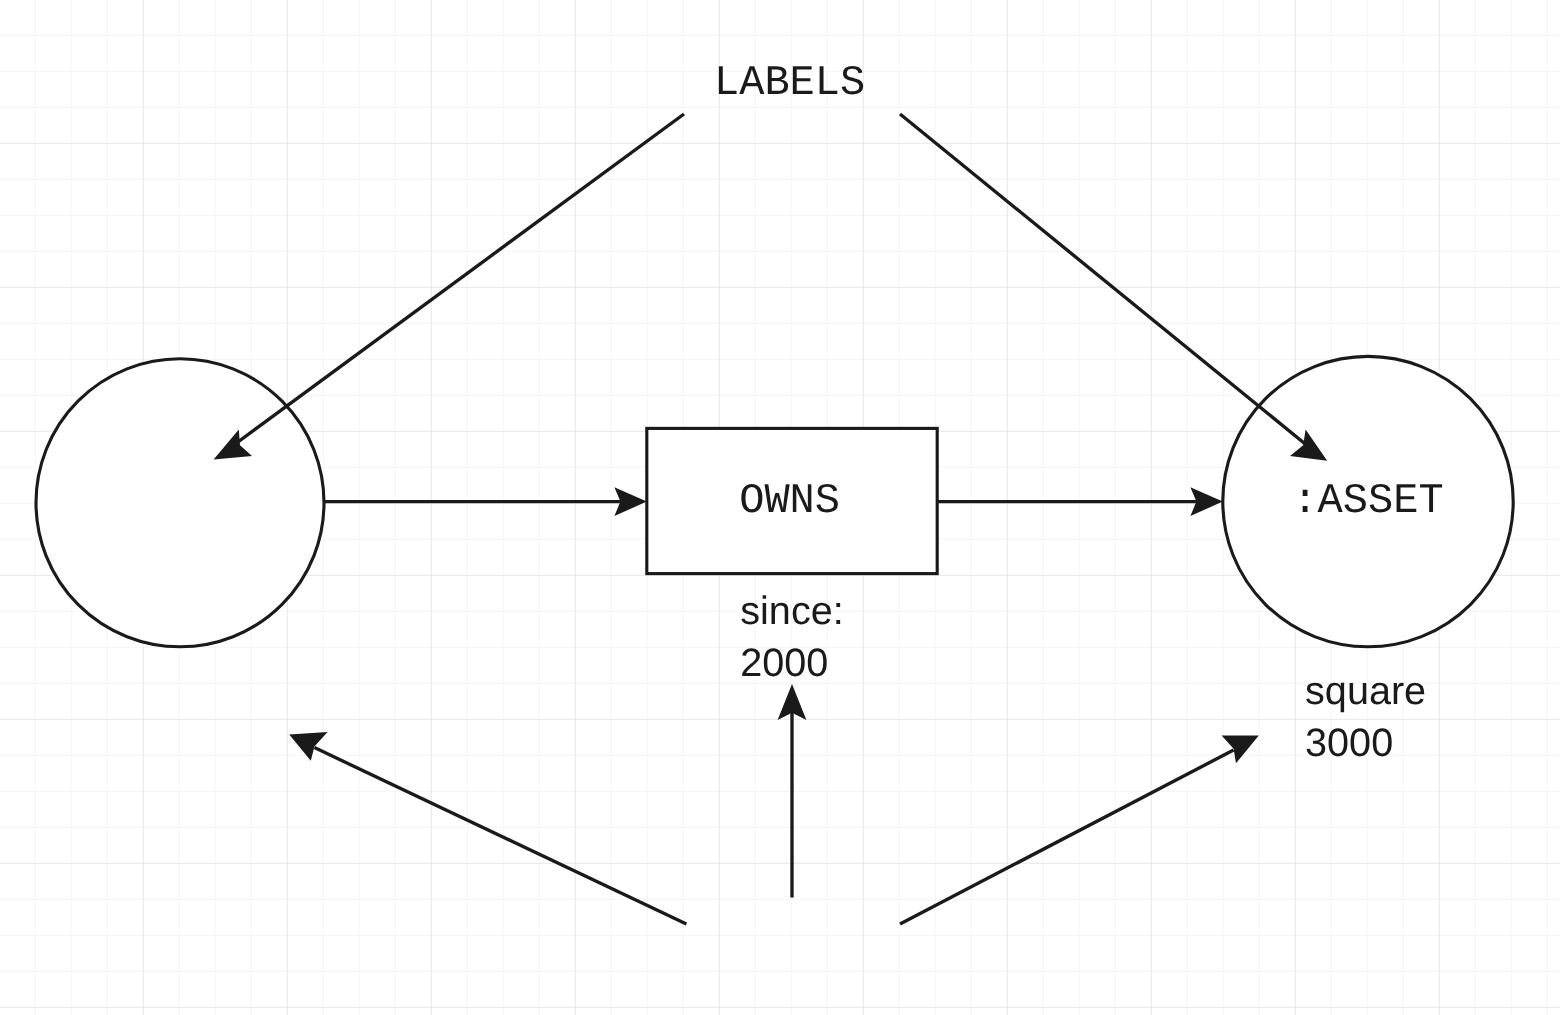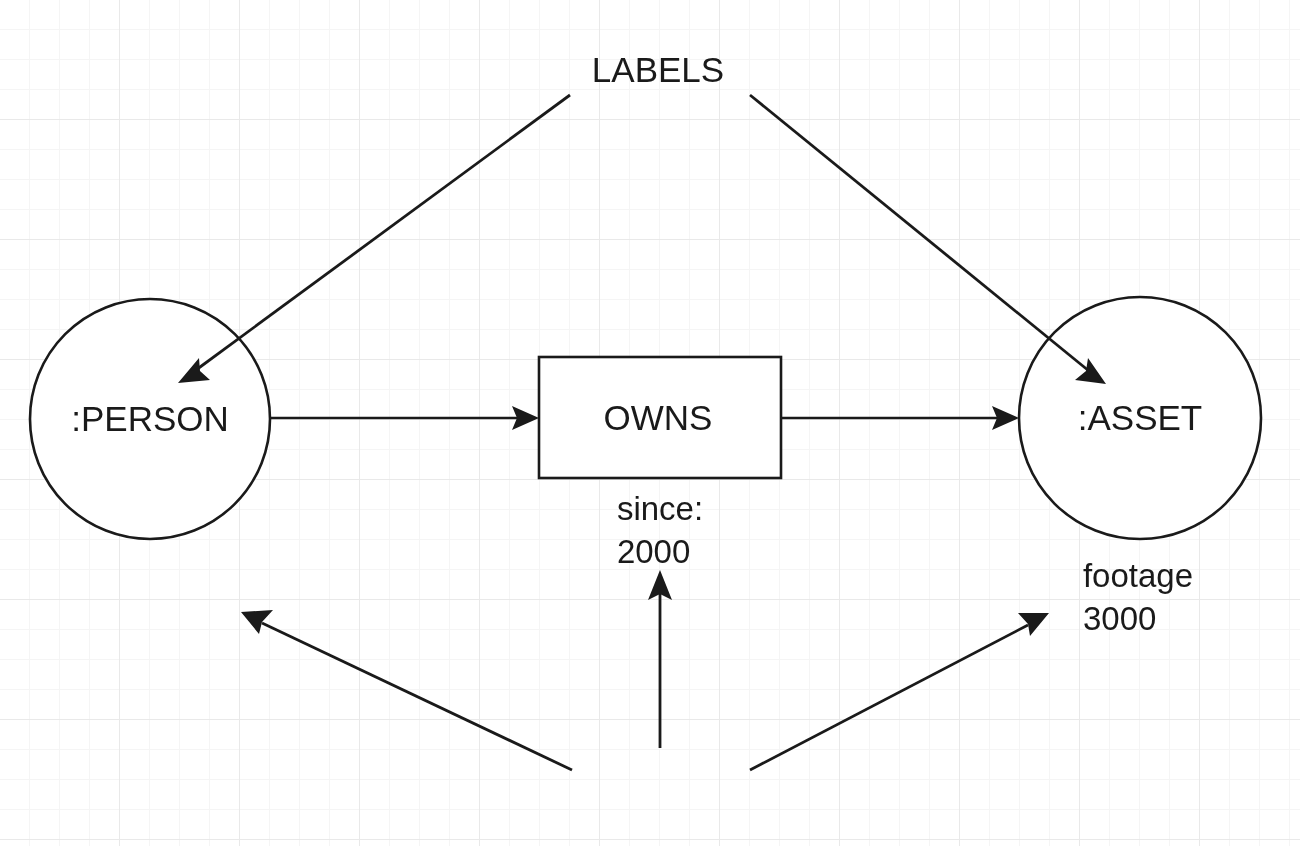--- a/index.html
+++ b/index.html
@@ -49,21 +49,21 @@
     stroke-width: 2.8;
     fill: none;
   }
   .arrow-head {
     fill: #1a1a1a;
     stroke: none;
   }
   .lbl {
     position: absolute;
     color: #1a1a1a;
-    font-family: Liberation Sans, sans-serif;
+    font-family: Liberation Mono, monospace;
     text-align: right;
     white-space: nowrap;
     transform: translate(-50%, -50%);
     line-height: 1.18;
   }
   .lbl-node {
     font-size: 35px;
   }
   .lbl-annot {
     font-size: 35px;
@@ -109,31 +109,30 @@
 
     <line class="annot-line" x1="660" y1="748" x2="660" y2="590"></line>
     <polygon class="arrow-head" points="660,570 648,600 660,594 672,600"></polygon>
 
     <line class="annot-line" x1="750" y1="770" x2="1028" y2="625"></line>
     <polygon class="arrow-head" points="1049,613 1018,613 1028,624 1030,636"></polygon>
   </svg>
 
   <div class="lbl lbl-annot" style="left:658px; top:70px;">LABELS</div>
 
-  <div class="lbl lbl-node" style="left:150px; top:419px;">:PERSON</div>
 
   <div class="lbl lbl-node" style="left:1140px; top:418px;">:ASSET</div>
 
   <div class="lbl lbl-node" style="left:658px; top:418px;">OWNS</div>
 
   <div class="prop-block" style="left:660px; top:488px;">
     <div>since:</div>
     <div>2000</div>
   </div>
 
 
   <div class="prop-block" style="left:1138px; top:555px;">
-    <div>footage</div>
+    <div>square</div>
     <div>3000</div>
   </div>
 
 
 </div>
 
 </body></html>

